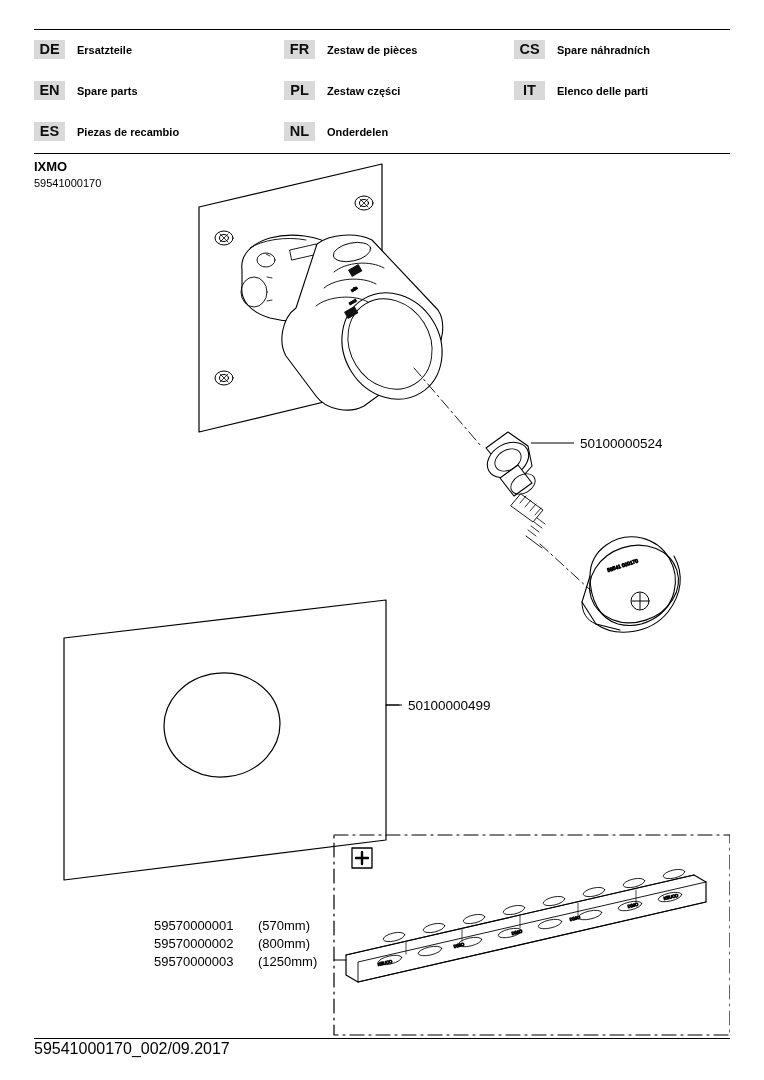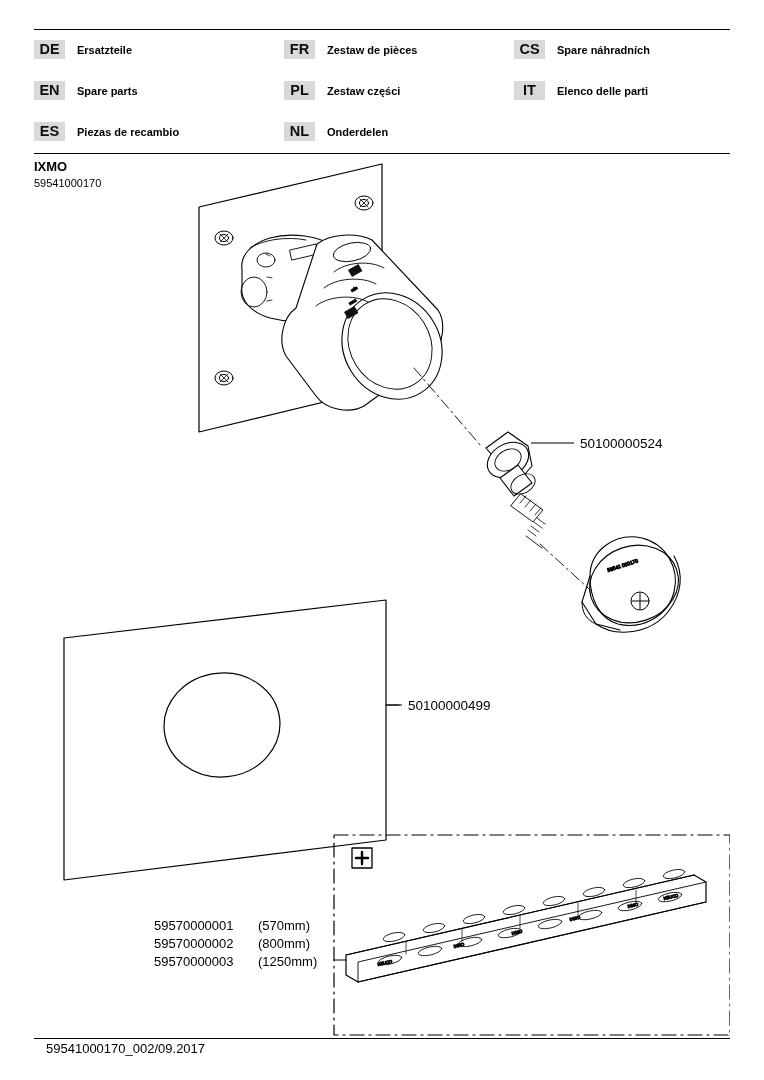--- a/index.html
+++ b/index.html
@@ -81,24 +81,23 @@
   .drawing svg { display: block; }
 
   
   .footer {
     position: absolute;
     left: 0; top: 1038px;
     width: 696px;
   }
   .footer-rule { border-top: 1.4px solid #000; }
   .footer-text {
-    font-size: 13px;
+    font-size: 16px;
     line-height: 14px;
     padding-top: 3px;
-    margin-left: 12px;
   }
 
   .lbl {
     font-family: "Liberation Sans", sans-serif;
     font-size: 13.5px;
     fill: #000;
   }
   .lbl-small {
     font-family: "Liberation Sans", sans-serif;
     font-size: 13px;

